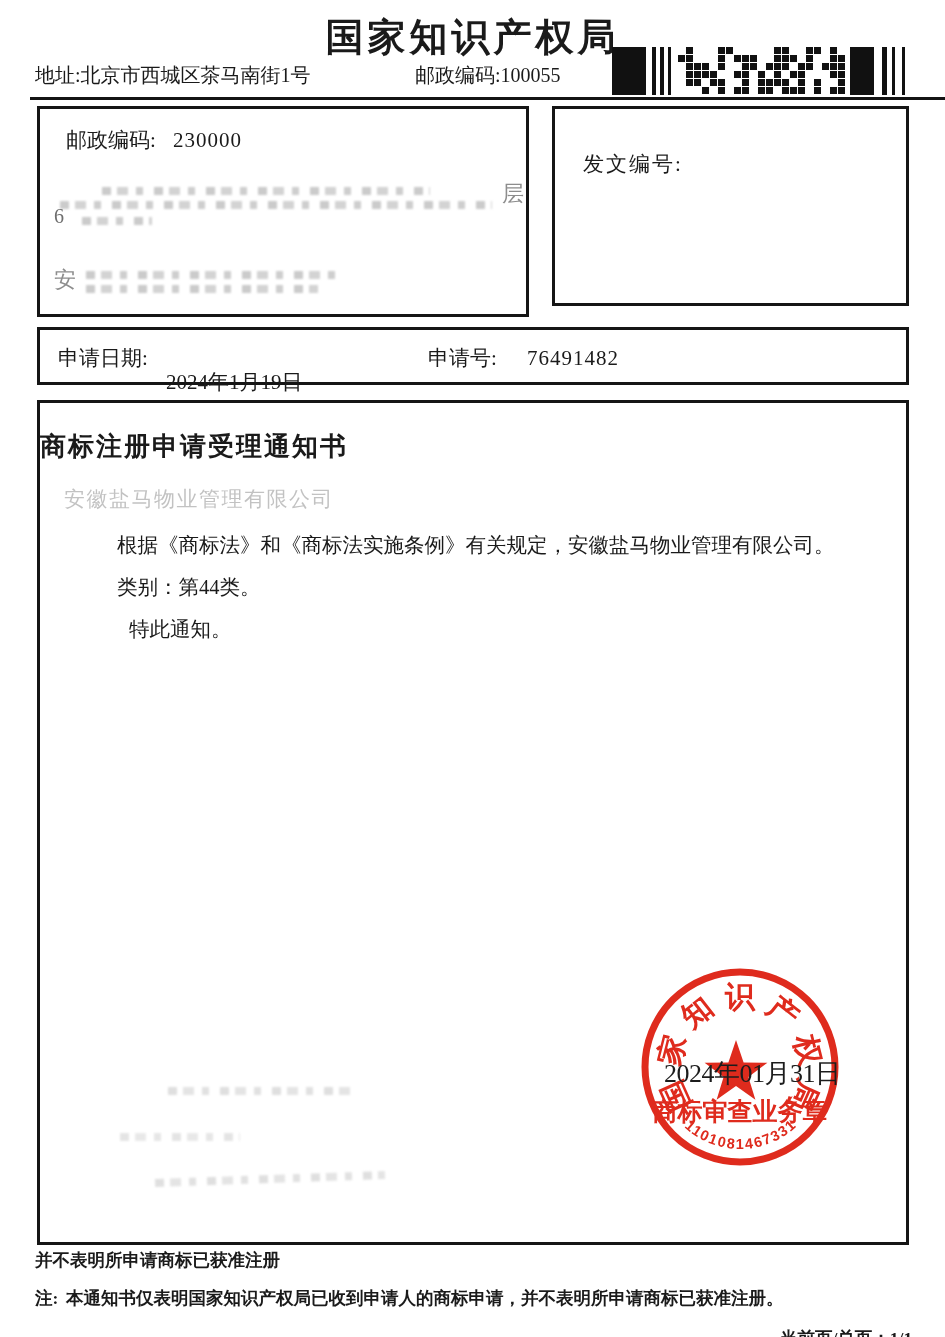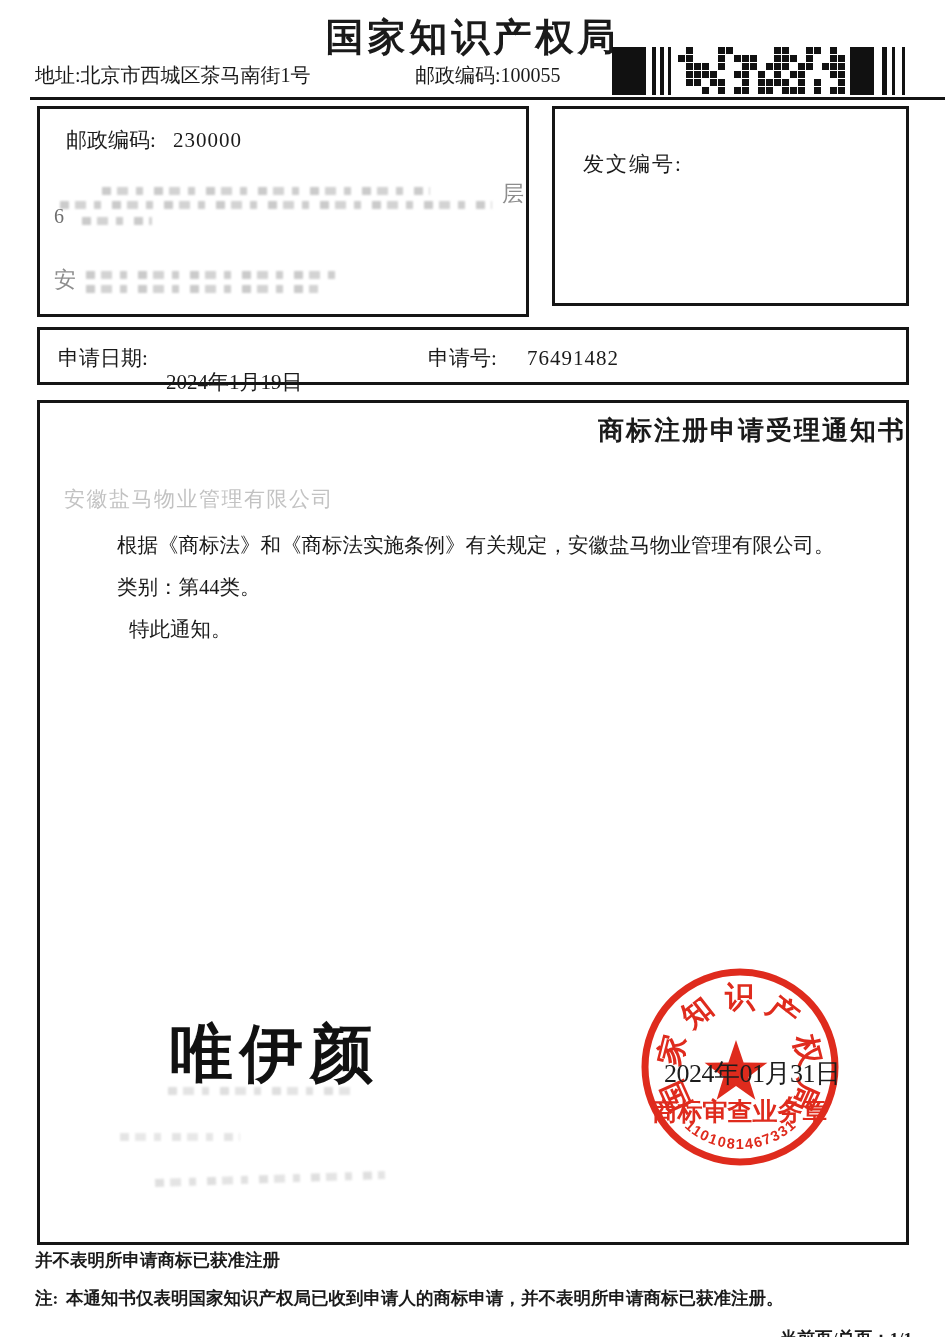--- a/index.html
+++ b/index.html
@@ -8,21 +8,21 @@
     font-family:"Liberation Serif","DejaVu Serif",serif;color:#1a1a1a;overflow:hidden;
   }
   .txt{position:absolute;white-space:nowrap;line-height:1.25;}
   .rule{position:absolute;background:#141414;}
   .box{position:absolute;border:3px solid #151515;box-sizing:border-box;background:#fff;}
   .doc-title{
     position:absolute;left:0;top:12px;width:100%;text-align:center;
     font-size:38px;font-weight:700;letter-spacing:4px;
   }
   .notice-title{
-    position:absolute;left:0;top:10px;width:100%;text-align:right;
+    position:absolute;left:0;top:26px;width:100%;text-align:left;
     font-size:26px;font-weight:600;letter-spacing:2px;font-family:Liberation Mono, monospace;
   }
   .smudge{
     position:absolute;height:8px;filter:blur(1px);opacity:.5;
     background:repeating-linear-gradient(90deg,#989898 0 9px,transparent 9px 15px,#a8a8a8 15px 26px,transparent 26px 34px,#9e9e9e 34px 41px,transparent 41px 52px);
   }
   .fadechar{position:absolute;color:#8d8d8d;filter:blur(.4px);white-space:nowrap;}
   .faded-name{position:absolute;color:#6f6f6f;opacity:.42;filter:blur(.6px);letter-spacing:1.5px;white-space:nowrap;text-align:right;}
   .trademark{
     position:absolute;font-family:"Liberation Sans","DejaVu Sans",sans-serif;
@@ -156,21 +156,20 @@
     <span class="txt" style="left:487px;top:15px;font-size:21px;letter-spacing:1px;">76491482</span>
   </div>
 
   <div class="box" style="left:37px;top:400px;width:872px;height:845px;">
     <div class="notice-title">商标注册申请受理通知书</div>
     <div class="faded-name" style="left:24px;top:82px;font-size:21px;">安徽盐马物业管理有限公司</div>
     <div class="txt" style="left:77px;top:130px;font-size:20.5px;">根据《商标法》和《商标法实施条例》有关规定，安徽盐马物业管理有限公司。</div>
     <div class="txt" style="left:77px;top:172px;font-size:20.5px;">类别：第44类。</div>
     <div class="txt" style="left:77px;top:214px;font-size:20.5px;margin-left:12px;">特此通知。</div>
 
-    <div class="trademark" style="left:130px;top:608px;">唯伊颜</div>
     <span class="smudge" style="left:128px;top:684px;width:190px;opacity:.3;"></span>
     <span class="smudge" style="left:80px;top:730px;width:120px;opacity:.25;"></span>
     <span class="smudge" style="left:115px;top:772px;width:230px;opacity:.3;transform:rotate(-2deg);"></span>
   </div>
 
   <svg class="seal-svg" width="256" height="256" viewBox="0 0 256 256" xmlns="http://www.w3.org/2000/svg" xmlns:xlink="http://www.w3.org/1999/xlink">
     <circle class="seal-ring" cx="128" cy="128" r="95" stroke-width="7" stroke="#df2b1d"></circle>
     <polygon id="seal-star" points="124.0,101.0 131.6,123.5 155.4,123.8 136.4,138.0 143.4,160.7 124.0,147.0 104.6,160.7 111.6,138.0 92.6,123.8 116.4,123.5" fill="#df2b1d"></polygon>
     <g id="seal-arc-chars">
         <text class="seal-arc-char" fill="#df2b1d" y="10" transform="translate(64.1 156.5) rotate(-114.0)">国</text>

